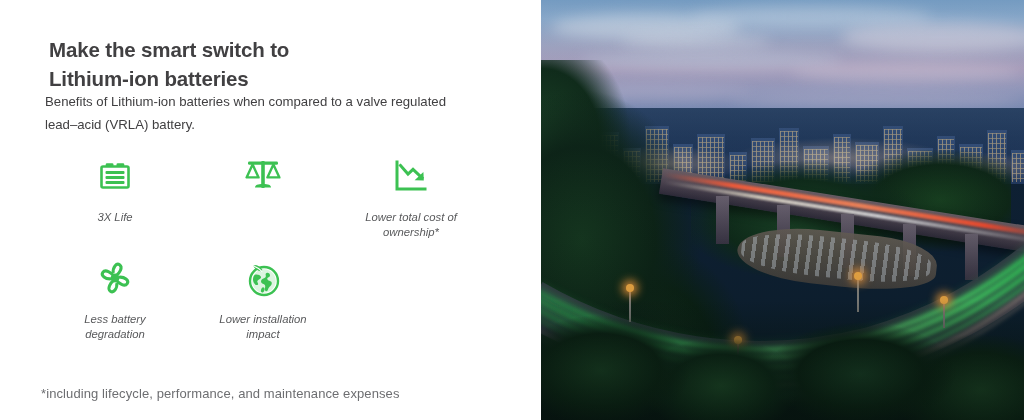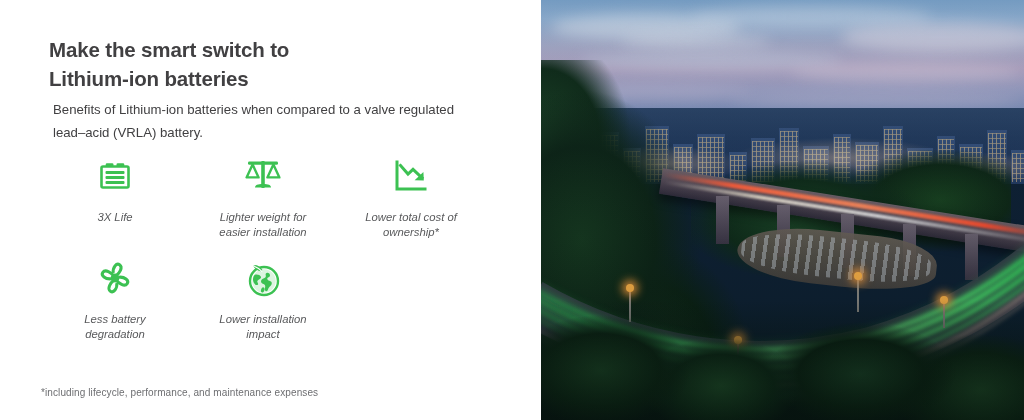--- a/index.html
+++ b/index.html
@@ -42,21 +42,21 @@
     line-height: 1.42;
     letter-spacing: -0.15px;
     color: #414042;
   }
 
   .subtitle {
     position: absolute;
     left: 41px;
     top: 86px;
     width: 420px;
-    margin: 12px;
+    margin: 4px;
     font-size: 13.2px;
     font-weight: normal;
     line-height: 1.75;
     color: #414042;
   }
 
   
   .benefits {
     position: absolute;
     left: 41px;
@@ -91,21 +91,21 @@
     max-width: 140px;
     font-style: italic;
   }
 
   
   .footnote {
     position: absolute;
     left: 41px;
     top: 386px;
     margin: 0;
-    font-size: 10px;
+    font-size: 13px;
     line-height: 1.3;
     color: #6d6e71;
     letter-spacing: 0.1px;
     text-align: right;
   }
 
   
   .photo-panel {
     position: relative;
     width: 483px;
@@ -329,22 +329,20 @@
               <rect x="20.2" y="7" width="3.6" height="27" rx="1.1"></rect>
               <rect x="7" y="7.6" width="30" height="3.2" rx="1.4"></rect>
               <path d="M14 33.5c0-2.6 2.7-3.6 8-3.6s8 1 8 3.6z"></path>
             </g>
             <g fill="none" stroke="#3cc152" stroke-width="2.4" stroke-linejoin="round">
               <path d="M11.6 10.6 5.6 23.4h12z"></path>
               <path d="M32.4 10.6 26.4 23.4h12z"></path>
             </g>
           </svg>
         </span>
-        <span class="benefit-label">Lighter weight for
-easier installation</span>
       </div>
 
       <div class="benefit">
         <span class="benefit-icon">
           <svg width="42" height="42" viewBox="0 0 42 42" aria-hidden="true">
             <g fill="none" stroke="#3cc152" stroke-width="3" stroke-linecap="square">
               <path d="M7 7v27h28"></path>
               <path d="M10.5 10.5 18 19l5-4.6 9 8.4"></path>
             </g>
             <path d="M33.8 25.6 24.6 25.2l8.8-8.3z" fill="#3cc152"></path>

